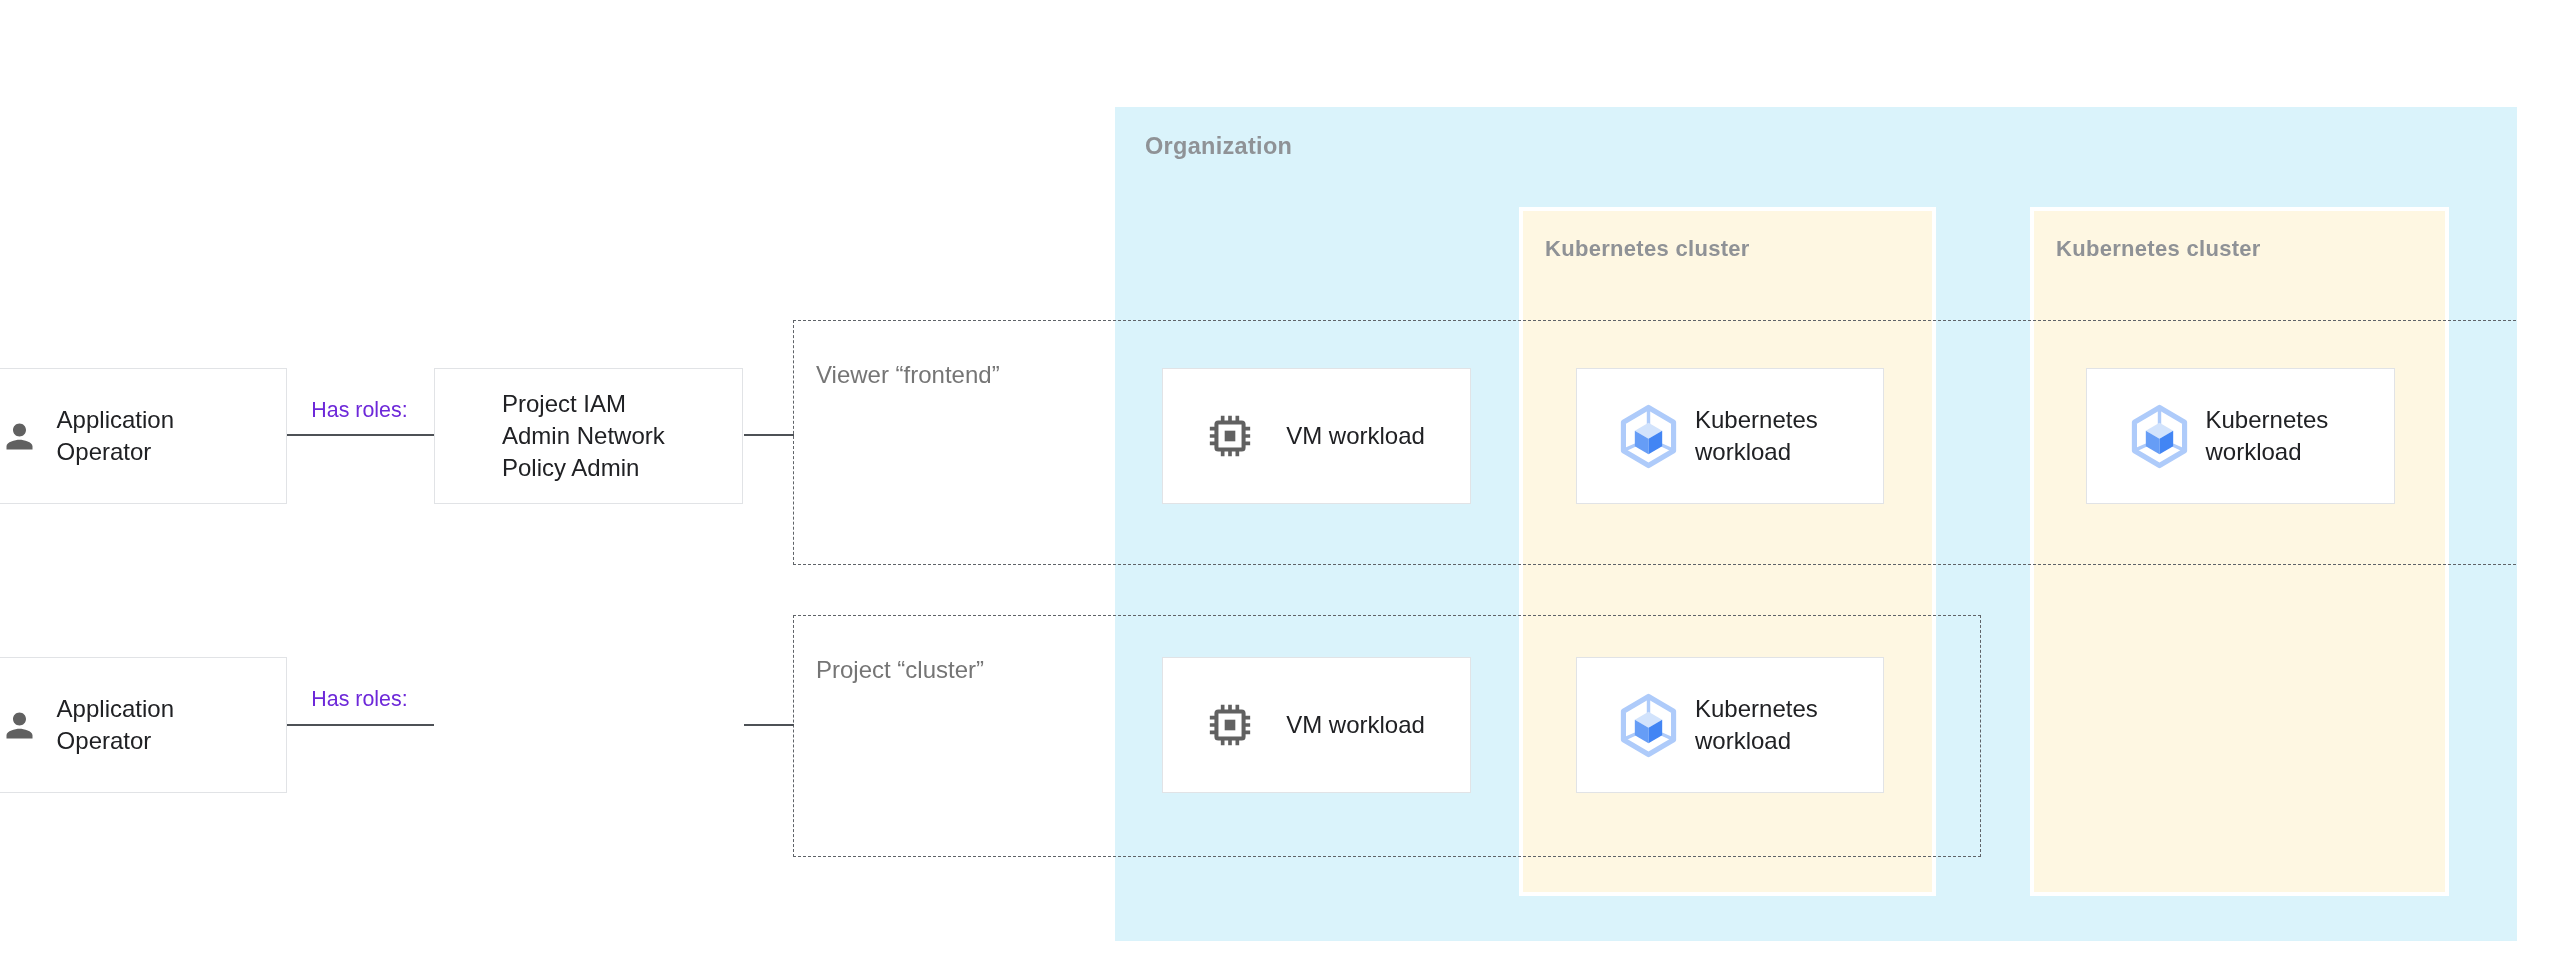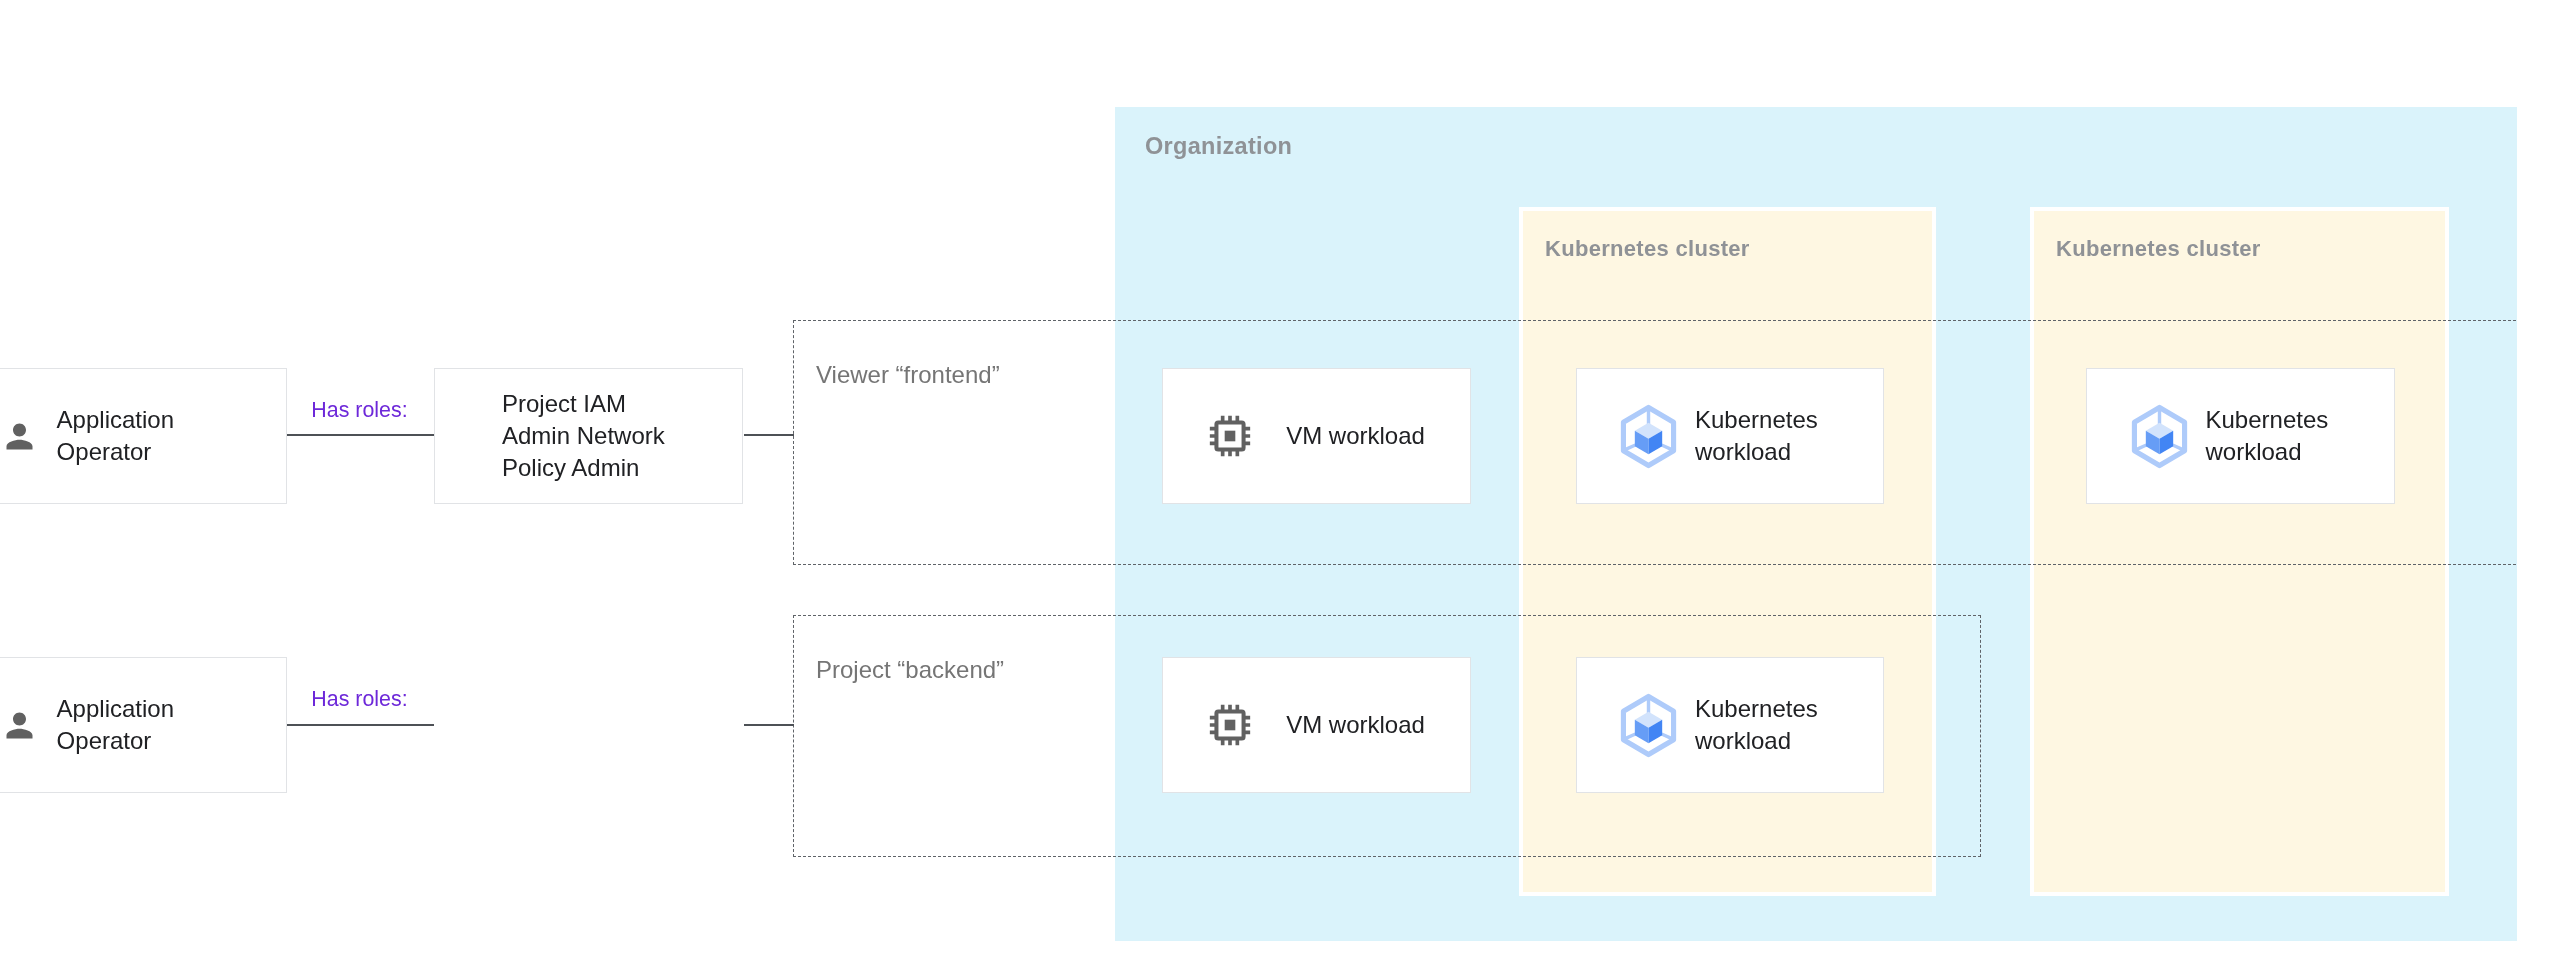--- a/index.html
+++ b/index.html
@@ -140,21 +140,21 @@
     <div class="cluster-label">Kubernetes cluster</div>
   </div>
   <div class="cluster cluster-2">
     <div class="cluster-label">Kubernetes cluster</div>
   </div>
 
   <div class="project project-frontend">
     <div class="project-label">Viewer “frontend”</div>
   </div>
   <div class="project project-backend">
-    <div class="project-label">Project “backend”</div>
+    <div class="project-label">Project “cluster”</div>
   </div>
 
   <div class="connector conn-r1-a"></div>
   <div class="connector conn-r1-b"></div>
   <div class="connector conn-r2-a"></div>
   <div class="connector conn-r2-b"></div>
 
   <div class="relation-label rel-1">Has roles:</div>
   <div class="relation-label rel-2">Has roles:</div>
 

